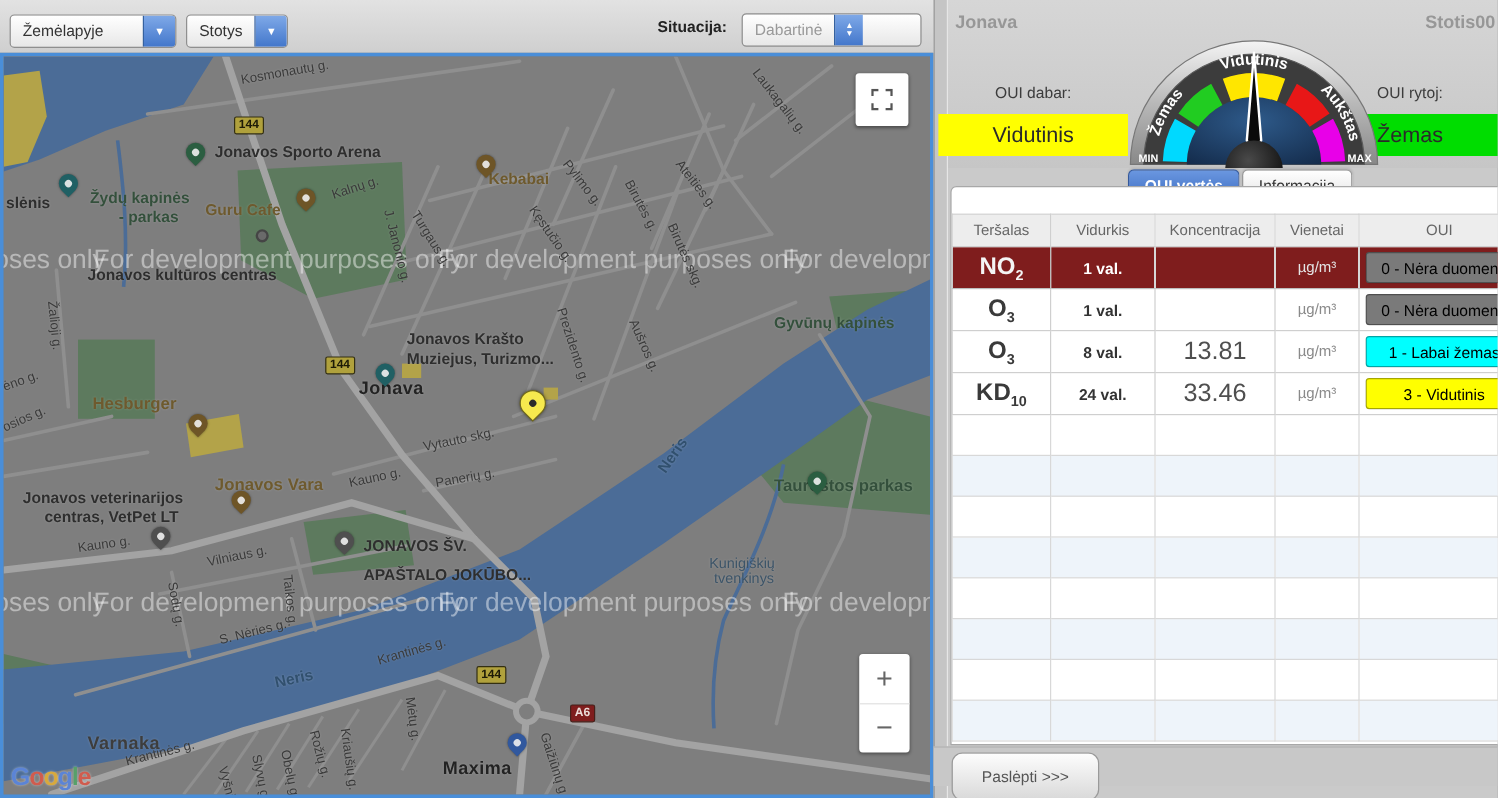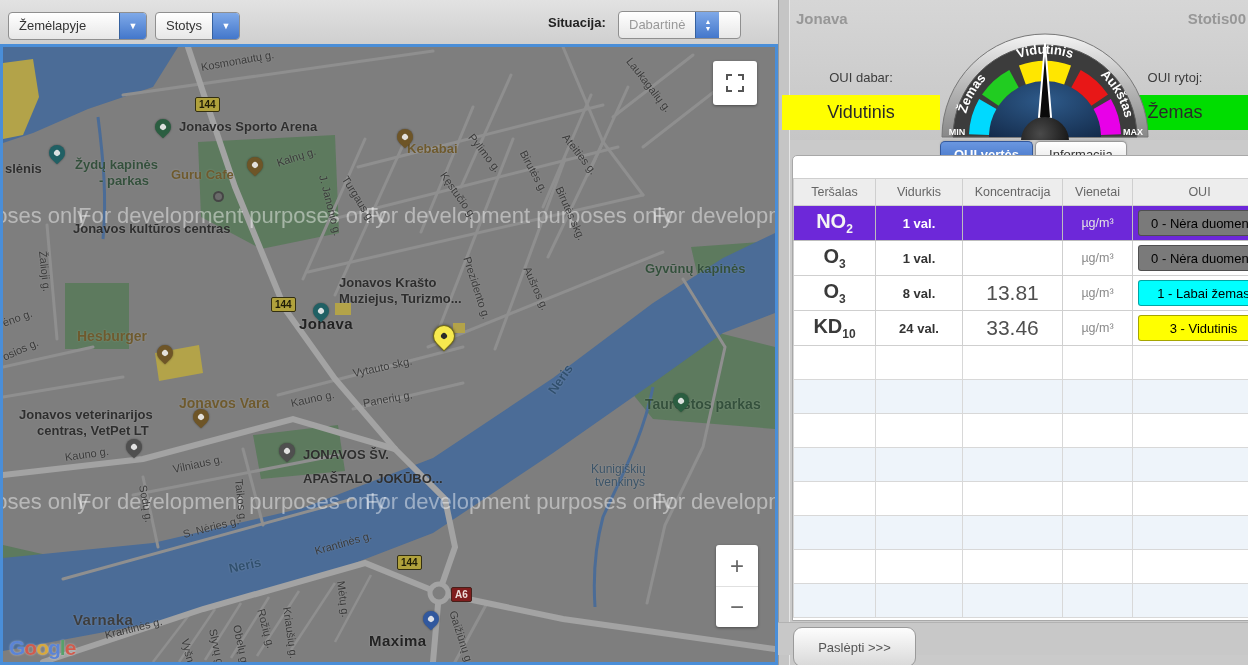--- a/index.html
+++ b/index.html
@@ -30,21 +30,21 @@
 
   .wm { position:absolute; font-size:22px; color:rgba(255,255,255,.45); white-space:nowrap; }
 
   .pin { position:absolute; width:16px; height:16px; border-radius:50% 50% 50% 0; transform:rotate(-45deg); box-shadow:0 0 2px rgba(0,0,0,.45); }
   .pin::after { content:""; position:absolute; left:5px; top:5px; width:6px; height:6px; border-radius:50%; background:rgba(240,240,240,.9); }
   .dotpin { position:absolute; width:11px; height:11px; border-radius:50%; background:#6a6a6a; border:2px solid #454545; }
   .station { position:absolute; width:22px; height:22px; border-radius:50% 50% 50% 0; transform:rotate(-45deg); background:#f6e94e; border:1.5px solid #6f671d; box-shadow:0 0 3px rgba(0,0,0,.5); }
   .station::after { content:""; position:absolute; left:6.5px; top:6.5px; width:6px; height:6px; border-radius:50%; background:#2a2a2a; }
 
   .rbadge { position:absolute; background:#b0a13c; border:1px solid #332f12; color:#1d1b07; font-size:10px; font-weight:bold; padding:0 3px; border-radius:2px; line-height:13px; }
-  .rbadge.red { background:#7f1d1d; color:#ecdcd8; border-color:#46201a; }
+  .rbadge.red { background:#7f1d1d; color:#ecdcd8; border-color:#46201a;margin-left:24px; }
 
   .fs-btn { position:absolute; left:710px; top:14px; width:44px; height:44px; background:#fff; border-radius:3px; box-shadow:0 1px 3px rgba(0,0,0,.4); display:flex; align-items:center; justify-content:center; }
   .zoom-box { position:absolute; left:713px; top:498px; width:42px; height:82px; background:#fff; border-radius:3px; box-shadow:0 1px 3px rgba(0,0,0,.4); }
   .zbtn { width:42px; height:41px; font-size:24px; color:#666; display:flex; align-items:center; justify-content:center; }
   .zbtn.minus { border-top:1px solid #e0e0e0; }
 
   .google { position:absolute; left:6px; bottom:2px; font-size:21px; font-weight:bold; letter-spacing:-1px; text-shadow:0 0 2px rgba(255,255,255,.5); }
   .attrib { position:absolute; right:0; bottom:0; display:flex; gap:1px; }
   .attrib span { background:rgba(248,248,248,.78); color:#1c1c1c; font-size:10px; padding:2px 6px; white-space:nowrap; }
 
@@ -71,21 +71,21 @@
   table.oui td, table.oui th { border:1px solid #cfcfcf; overflow:hidden; }
   th.h { background:#ededed; color:#666; font-size:12.5px; font-weight:normal; height:27px; border-color:#c2c2c2; }
   tr.data td { height:35px; text-align:center; }
   td.f { font-size:20px; font-weight:bold; color:#3a3a3a; }
   td.f sub { font-size:12px; }
   td.a { font-size:13px; font-weight:bold; color:#333; }
   td.c { font-size:21px; color:#4f4f4f; }
   td.u { font-size:12.5px; color:#8a8a8a; }
   td.o { padding:4px 5px; text-align:left; }
   .badge { height:26px; line-height:26px; padding-left:8px; font-size:13px; color:#000; border-radius:3px; border:1px solid rgba(0,0,0,.35); white-space:nowrap; }
-  tr.muted td { background:#6d28d9; border-color:#bdbdbd; }
+  tr.muted td { background:#7f1d1d; border-color:#bdbdbd; }
   tr.muted td.f { color:#f4f4f4; }
   tr.muted td.a { color:#fff; }
   tr.muted td.u { color:#e4e4e4; }
   tr.er td { height:34px; border-color:#d8d8d8; }
   tr.er.alt td { background:#eef4fa; }
 
   .p-footer { position:absolute; left:-12px; top:622px; width:470px; height:33px; background:#c8c8c8; border-top:1px solid #b2b2b2; }
   .hide-btn { position:absolute; left:15px; top:4px; width:123px; height:40px; border:1px solid #9a9a9a; border-radius:9px; background:linear-gradient(#fdfdfd,#d9d9d9); font-size:13px; color:#555; font-family:Liberation Sans, sans-serif;text-align:center; }
 </style>
 </head>
@@ -95,21 +95,21 @@
   <div class="toolbar">
     <div class="sel" style="left:8px; top:12px; width:139px;">
       <span class="txt">Žemėlapyje</span>
       <span class="arrow">▼</span>
     </div>
     <div class="sel" style="left:155px; top:12px; width:85px;">
       <span class="txt">Stotys</span>
       <span class="arrow">▼</span>
     </div>
     <span class="situ-label">Situacija:</span>
-    <div class="sel" style="left:618px; top:11px; width:123px;">
+    <div class="sel" style="left:618px; top:11px; width:150px;">
       <span class="txt" style="color:#999;">Dabartinė</span>
       <span class="spin">
           <span>▲</span>
           <span>▼</span>
         </span>
     </div>
   </div>
 
   <div class="map-view">
 

